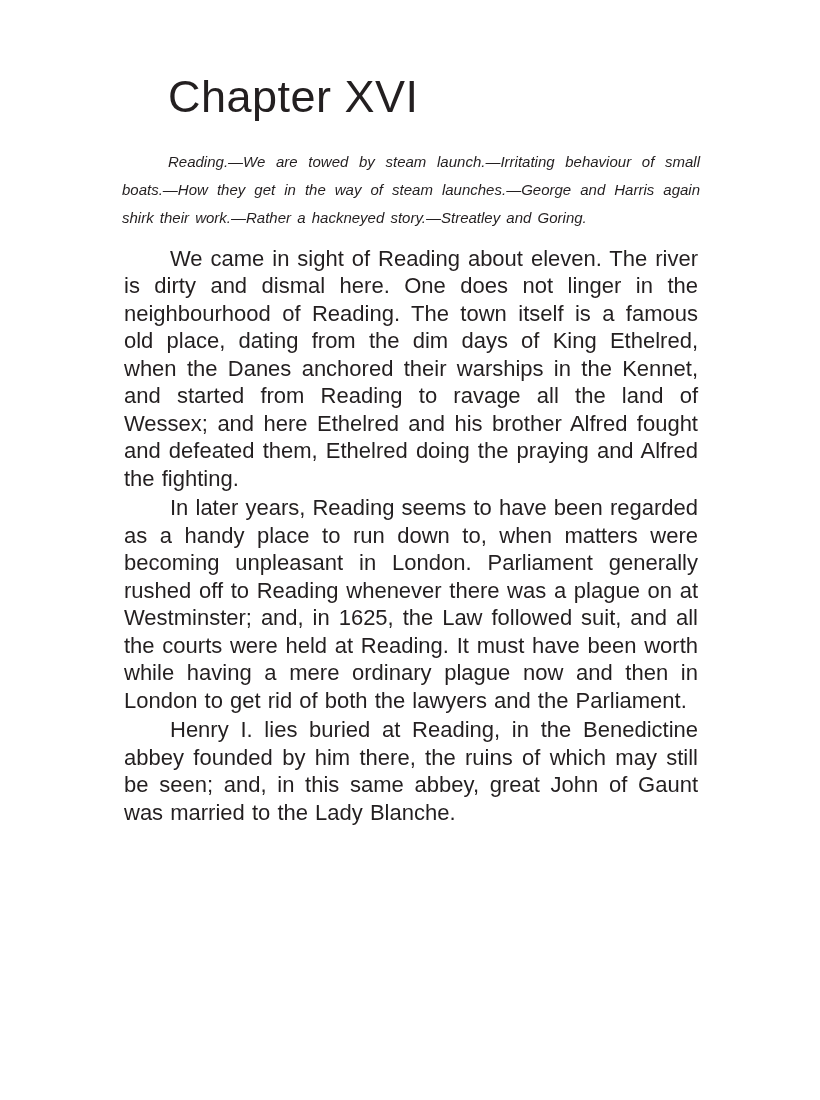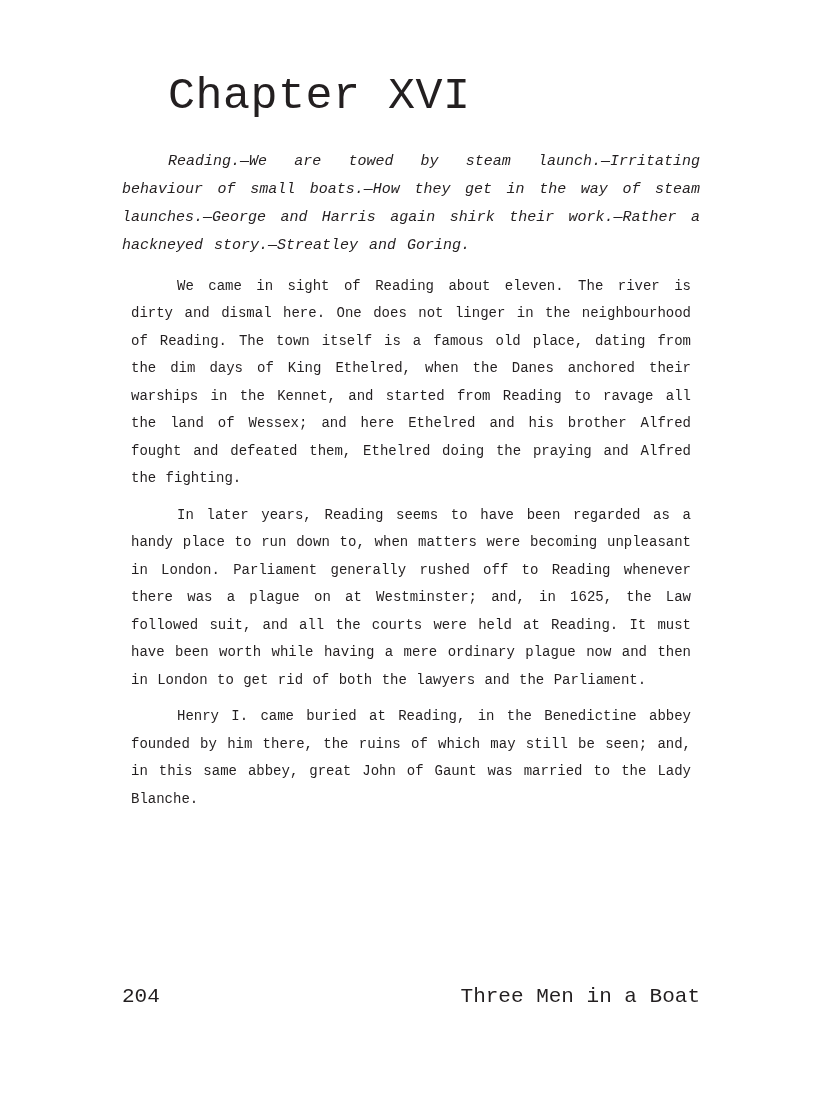--- a/index.html
+++ b/index.html
@@ -5,21 +5,21 @@
   html, body {
     margin: 0;
     padding: 0;
     background: #ffffff;
   }
   .page {
     position: relative;
     width: 820px;
     height: 1100px;
     background: #ffffff;
-    font-family: Liberation Mono, monospace;
+    font-family: Liberation Sans, sans-serif;
     color: #231f20;
     overflow: hidden;
   }
   .content {
     position: absolute;
     left: 122px;
     top: 0;
     width: 578px;
   }
   .chapter-title {
@@ -32,22 +32,22 @@
   .synopsis {
     margin: 26px 0 0 0;
     font-style: italic;
     font-size: 15px;
     line-height: 28px;
     text-align: justify;
     text-indent: 46px;
     word-spacing: 2px;
   }
   .body-para {
-    margin: 9px;
-    font-size: 14px;
+    margin: 2px;
+    font-size: 22px;
     line-height: 27.5px;
     text-align: justify;
     text-indent: 46px;
     word-spacing: 1px;
   }
   .body-para.first {
     margin-top: 13px;
   }
   .footer {
     position: absolute;
@@ -67,20 +67,16 @@
   <div class="content">
     <h1 class="chapter-title">Chapter XVI</h1>
 
     <p class="synopsis">Reading.—We are towed by steam launch.—Irritating behaviour of small boats.—How they get in the way of steam launches.—George and Harris again shirk their work.—Rather a hackneyed story.—Streatley and Goring.</p>
 
     <p class="body-para first">We came in sight of Reading about eleven. The river is dirty and dismal here. One does not linger in the neighbourhood of Reading. The town itself is a famous old place, dating from the dim days of King Ethelred, when the Danes anchored their warships in the Kennet, and started from Reading to ravage all the land of Wessex; and here Ethelred and his brother Alfred fought and defeated them, Ethelred doing the praying and Alfred the fighting.</p>
 
     <p class="body-para">In later years, Reading seems to have been regarded as a handy place to run down to, when matters were becoming unpleasant in London. Parliament generally rushed off to Reading whenever there was a plague on at Westminster; and, in 1625, the Law followed suit, and all the courts were held at Reading. It must have been worth while having a mere ordinary plague now and then in London to get rid of both the lawyers and the Parliament.</p>
 
 
-    <p class="body-para">Henry I. came buried at Reading, in the Benedictine abbey founded by him there, the ruins of which may still be seen; and, in this same abbey, great John of Gaunt was married to the Lady Blanche.</p>
+    <p class="body-para">Henry I. lies buried at Reading, in the Benedictine abbey founded by him there, the ruins of which may still be seen; and, in this same abbey, great John of Gaunt was married to the Lady Blanche.</p>
   </div>
 
-  <div class="footer">
-    <span>204</span>
-    <span>Three Men in a Boat</span>
-  </div>
 </div>
 
 </body></html>

